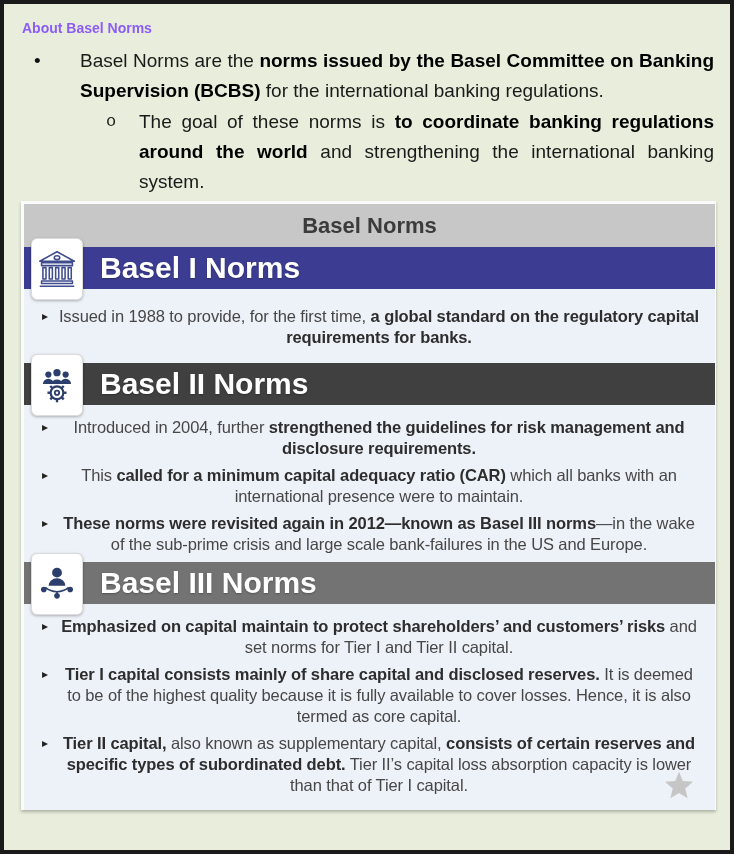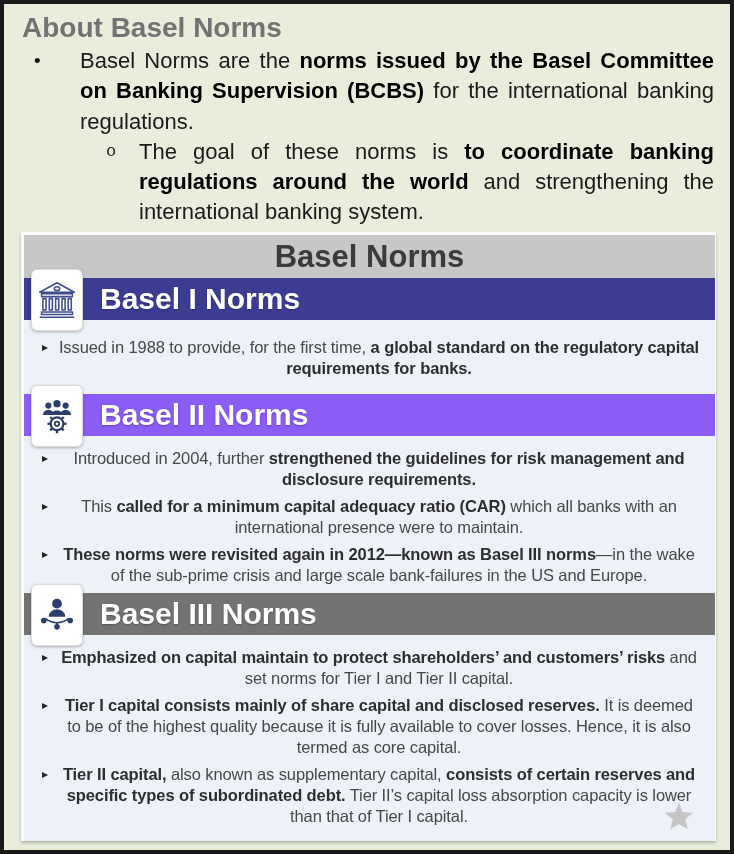--- a/index.html
+++ b/index.html
@@ -3,34 +3,34 @@
 <meta charset="utf-8">
 <style>
   html,body{margin:0;padding:0;background:#fff;}
   .page{
     position:relative;width:734px;height:854px;box-sizing:border-box;
     border:4px solid #1a1a1a;background:#e9eedc;
     font-family:"Liberation Sans",sans-serif;overflow:hidden;
   }
   
   .top{padding:9px 16px 0 18px;}
-  .h{font-size:28px;font-weight:700;color:#737373;line-height:30px;}
+  .h{font-size:14px;font-weight:700;color:#8b5cf6;line-height:30px;}
   .li{display:flex;}
   .l1{margin-top:3px;}
   .l1 .marker{flex:none;width:46px;padding-left:12px;font-size:19px;line-height:30px;color:#111;}
   .l1 .txt{width:648px;}
   .l2{margin-left:84px;}
   .l2 .marker{flex:none;width:33px;font-size:17px;line-height:29px;color:#222;font-family:"Liberation Mono",monospace;}
   .l2 .txt{width:578px;}
-  .txt{font-size:22px;line-height:30.3px;text-align:justify;color:#1a1a1a;}
+  .txt{font-size:19px;line-height:30.3px;text-align:justify;color:#1a1a1a;}
   .txt b{color:#000;}
   
   .info{position:relative;margin:4px 0 0 17px;width:695px;box-sizing:border-box;
         background:#fbfbfb;padding:3px 1px 0 3px;box-shadow:0 2px 3px rgba(0,0,0,.25);}
-  .info-title{height:43px;background:#c7c7c7;color:#3b3b3b;font-weight:700;font-size:31px;
+  .info-title{height:43px;background:#c7c7c7;color:#3b3b3b;font-weight:700;font-size:22px;
               text-align:center;line-height:43px;}
   .bar{position:relative;height:42px;display:flex;align-items:center;padding-left:76px;box-sizing:border-box;}
   .bar-label{color:#fff;font-weight:700;font-size:30px;text-shadow:0 1px 2px rgba(0,0,0,.28);white-space:nowrap;}
   .iconbox{position:absolute;left:7px;top:-9px;width:50px;height:60px;background:#fff;
            border:1px solid #dcdcdc;border-radius:6px;display:flex;align-items:center;justify-content:center;
            box-shadow:0 1px 3px rgba(0,0,0,.28);z-index:2;}
   .content{background:#edf1f8;}
   .sec-0 .content{padding:17px 14px 15px 18px;}
   .sec-1 .content{padding:12px 14px 7px 18px;}
   .sec-2 .content{padding:12px 14px 14px 18px;}
@@ -84,21 +84,21 @@
        <span class="bar-label">Basel I Norms</span>
      </div>
      <div class="content">
             <div class="bullet">
               <span class="arrow">▸</span>
               <div class="btxt"><span>Issued in 1988 to provide, for the first time, </span><b>a global standard on the regulatory capital requirements for banks.</b></div>
             </div>
           </div>
         </div>
         <div class="section sec-1">
-          <div class="bar" style="background:#8b5cf6">
+          <div class="bar" style="background:#404040">
        <span class="iconbox">
               <svg viewBox="0 0 44 44" width="40" height="42" aria-hidden="true">
        <g fill="#2c3e6b">
          <circle cx="12.5" cy="10.5" r="3.4"></circle>
                   <circle cx="22" cy="8.5" r="4"></circle>
                   <circle cx="31.5" cy="10.5" r="3.4"></circle>
          <path d="M6.5 21 a6 6 0 0 1 12 0 Z"></path>
                   <path d="M15.8 21 a6.3 6.3 0 0 1 12.4 0 Z"></path>
                   <path d="M25.5 21 a6 6 0 0 1 12 0 Z"></path>
        </g>

